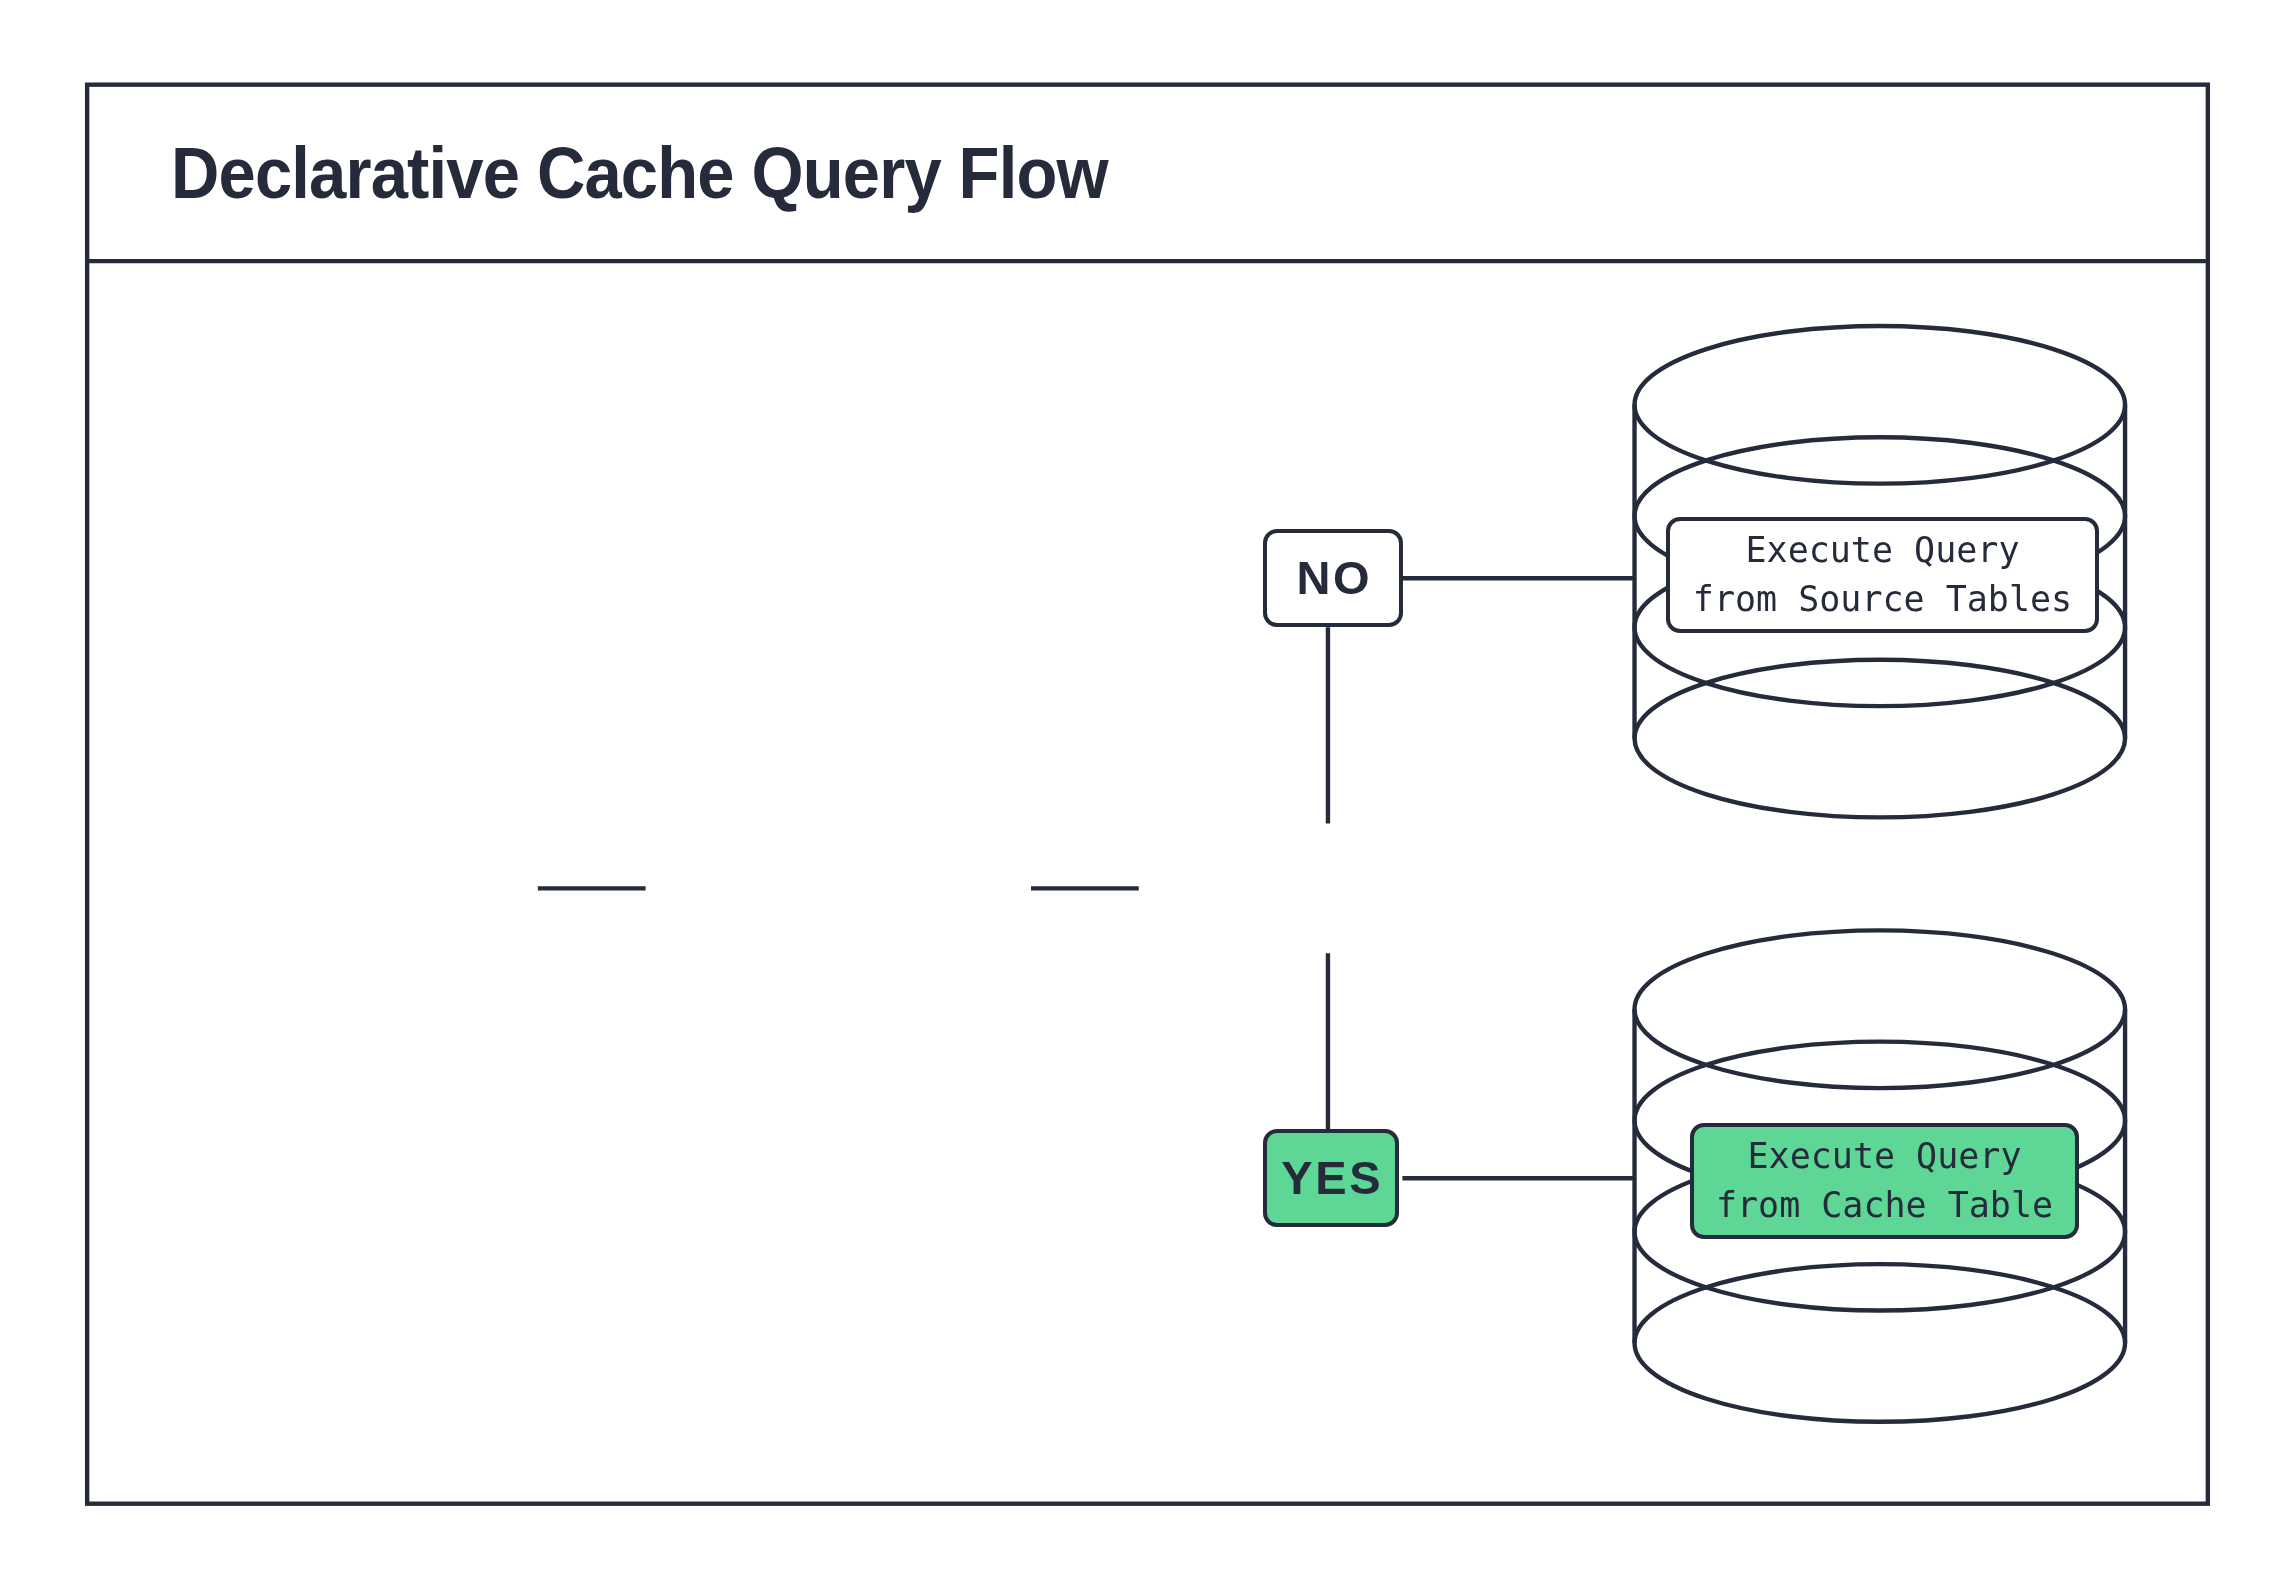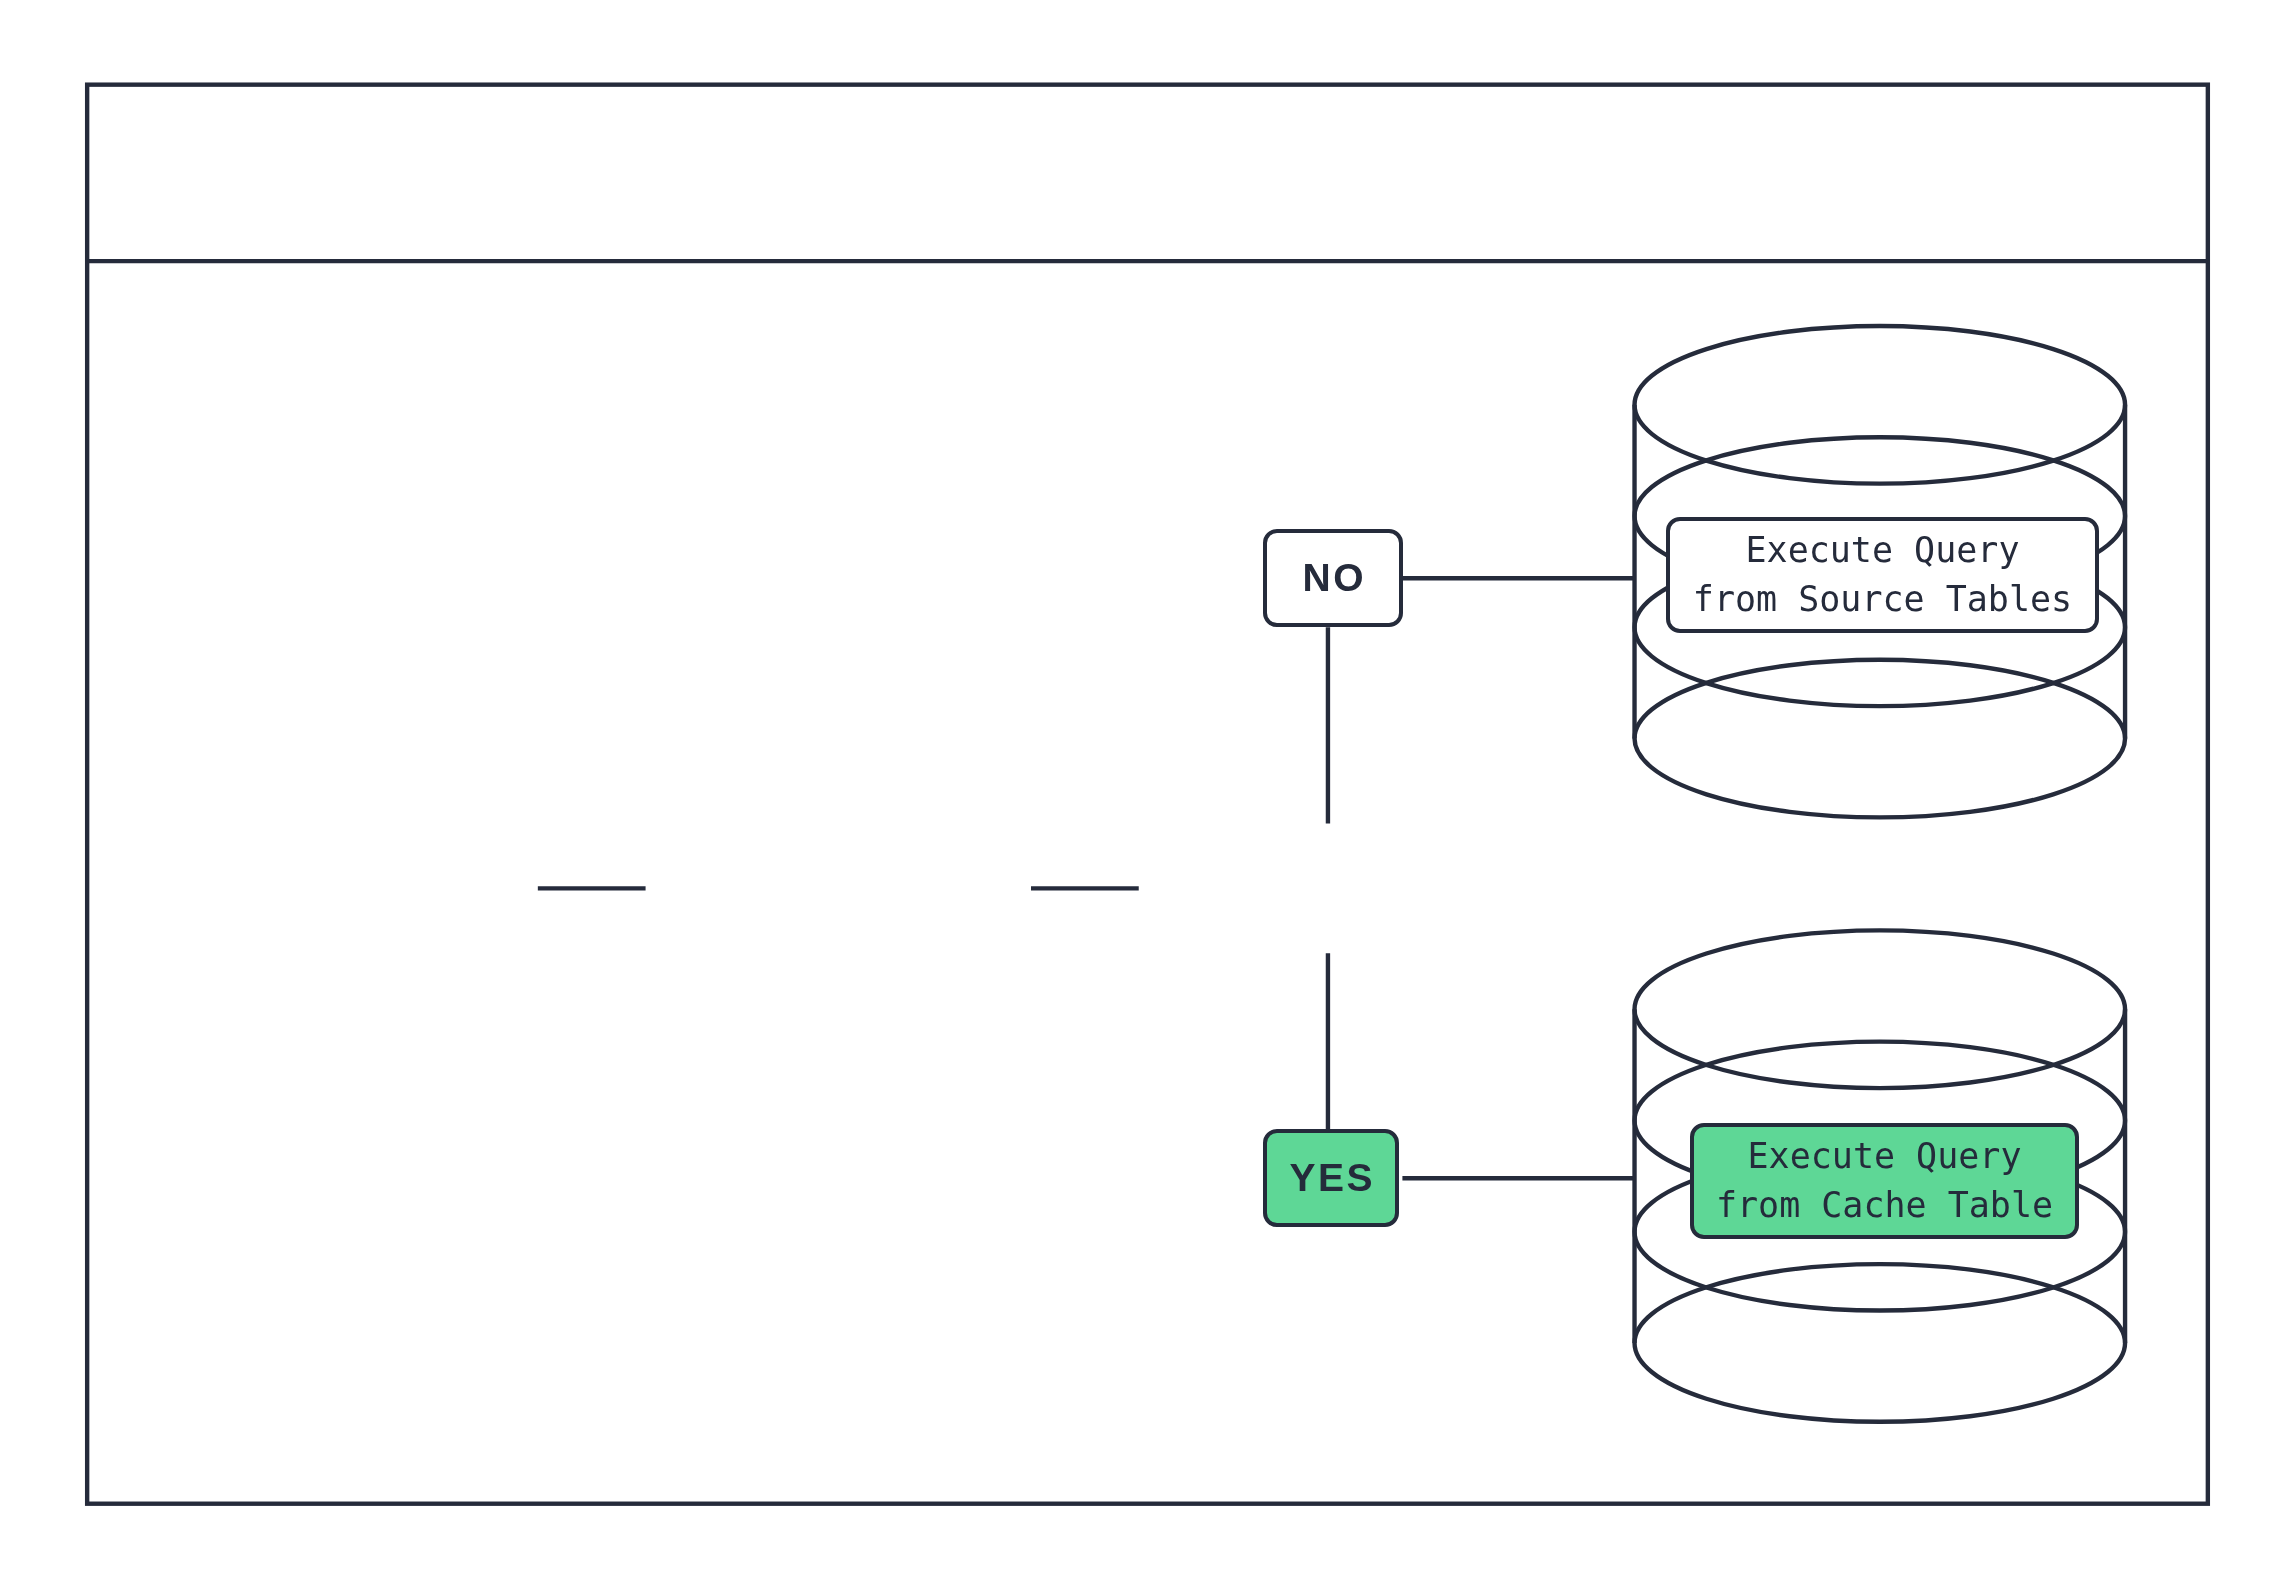--- a/index.html
+++ b/index.html
@@ -66,21 +66,21 @@
   }
   .node-white {
     background: #ffffff;
     color: #252B3B;
     border: 4.4px solid #252B3B;
     border-radius: 14px;
   }
   .branch-label {
     font-family: "Liberation Sans", sans-serif;
     font-weight: bold;
-    font-size: 39px;
+    font-size: 47px;
     letter-spacing: 2.6px;
     text-indent: 2.6px;
     white-space: nowrap;
   }
   #query-request { left: 177px; top: 839px;  width: 361px; height: 98px; }
   #check-cache   { left: 646px; top: 819px;  width: 386px; height: 138px; }
   #decision      { left: 1139px; top: 819px; width: 414px; height: 138px; }
   #branch-no     { left: 1263px; top: 529px;  width: 140px; height: 98px; }
   #branch-yes    { left: 1263px; top: 1129px; width: 136px; height: 98px; }
   #exec-source   { left: 1666px; top: 517px;  width: 433px; height: 116px; }
@@ -118,20 +118,23 @@
     <g stroke="#252B3B" stroke-width="5" fill="none">
       <line x1="1866" y1="1152" x2="1866" y2="1533"></line>
       <line x1="2426" y1="1152" x2="2426" y2="1533"></line>
       <ellipse cx="2146" cy="1533" rx="280" ry="90"></ellipse>
       <ellipse cx="2146" cy="1406" rx="280" ry="90"></ellipse>
       <ellipse cx="2146" cy="1279" rx="280" ry="90"></ellipse>
       <ellipse cx="2146" cy="1152" rx="280" ry="90"></ellipse>
     </g>
   </svg>
 
+  <div class="title-band">
+    <span class="title-text">Declarative Cache Query Flow</span>
+  </div>
 
 
 
 
   <div id="branch-no" class="node node-white">
     <span class="branch-label">NO</span>
   </div>
 
   <div id="branch-yes" class="node node-green">
     <span class="branch-label">YES</span>

